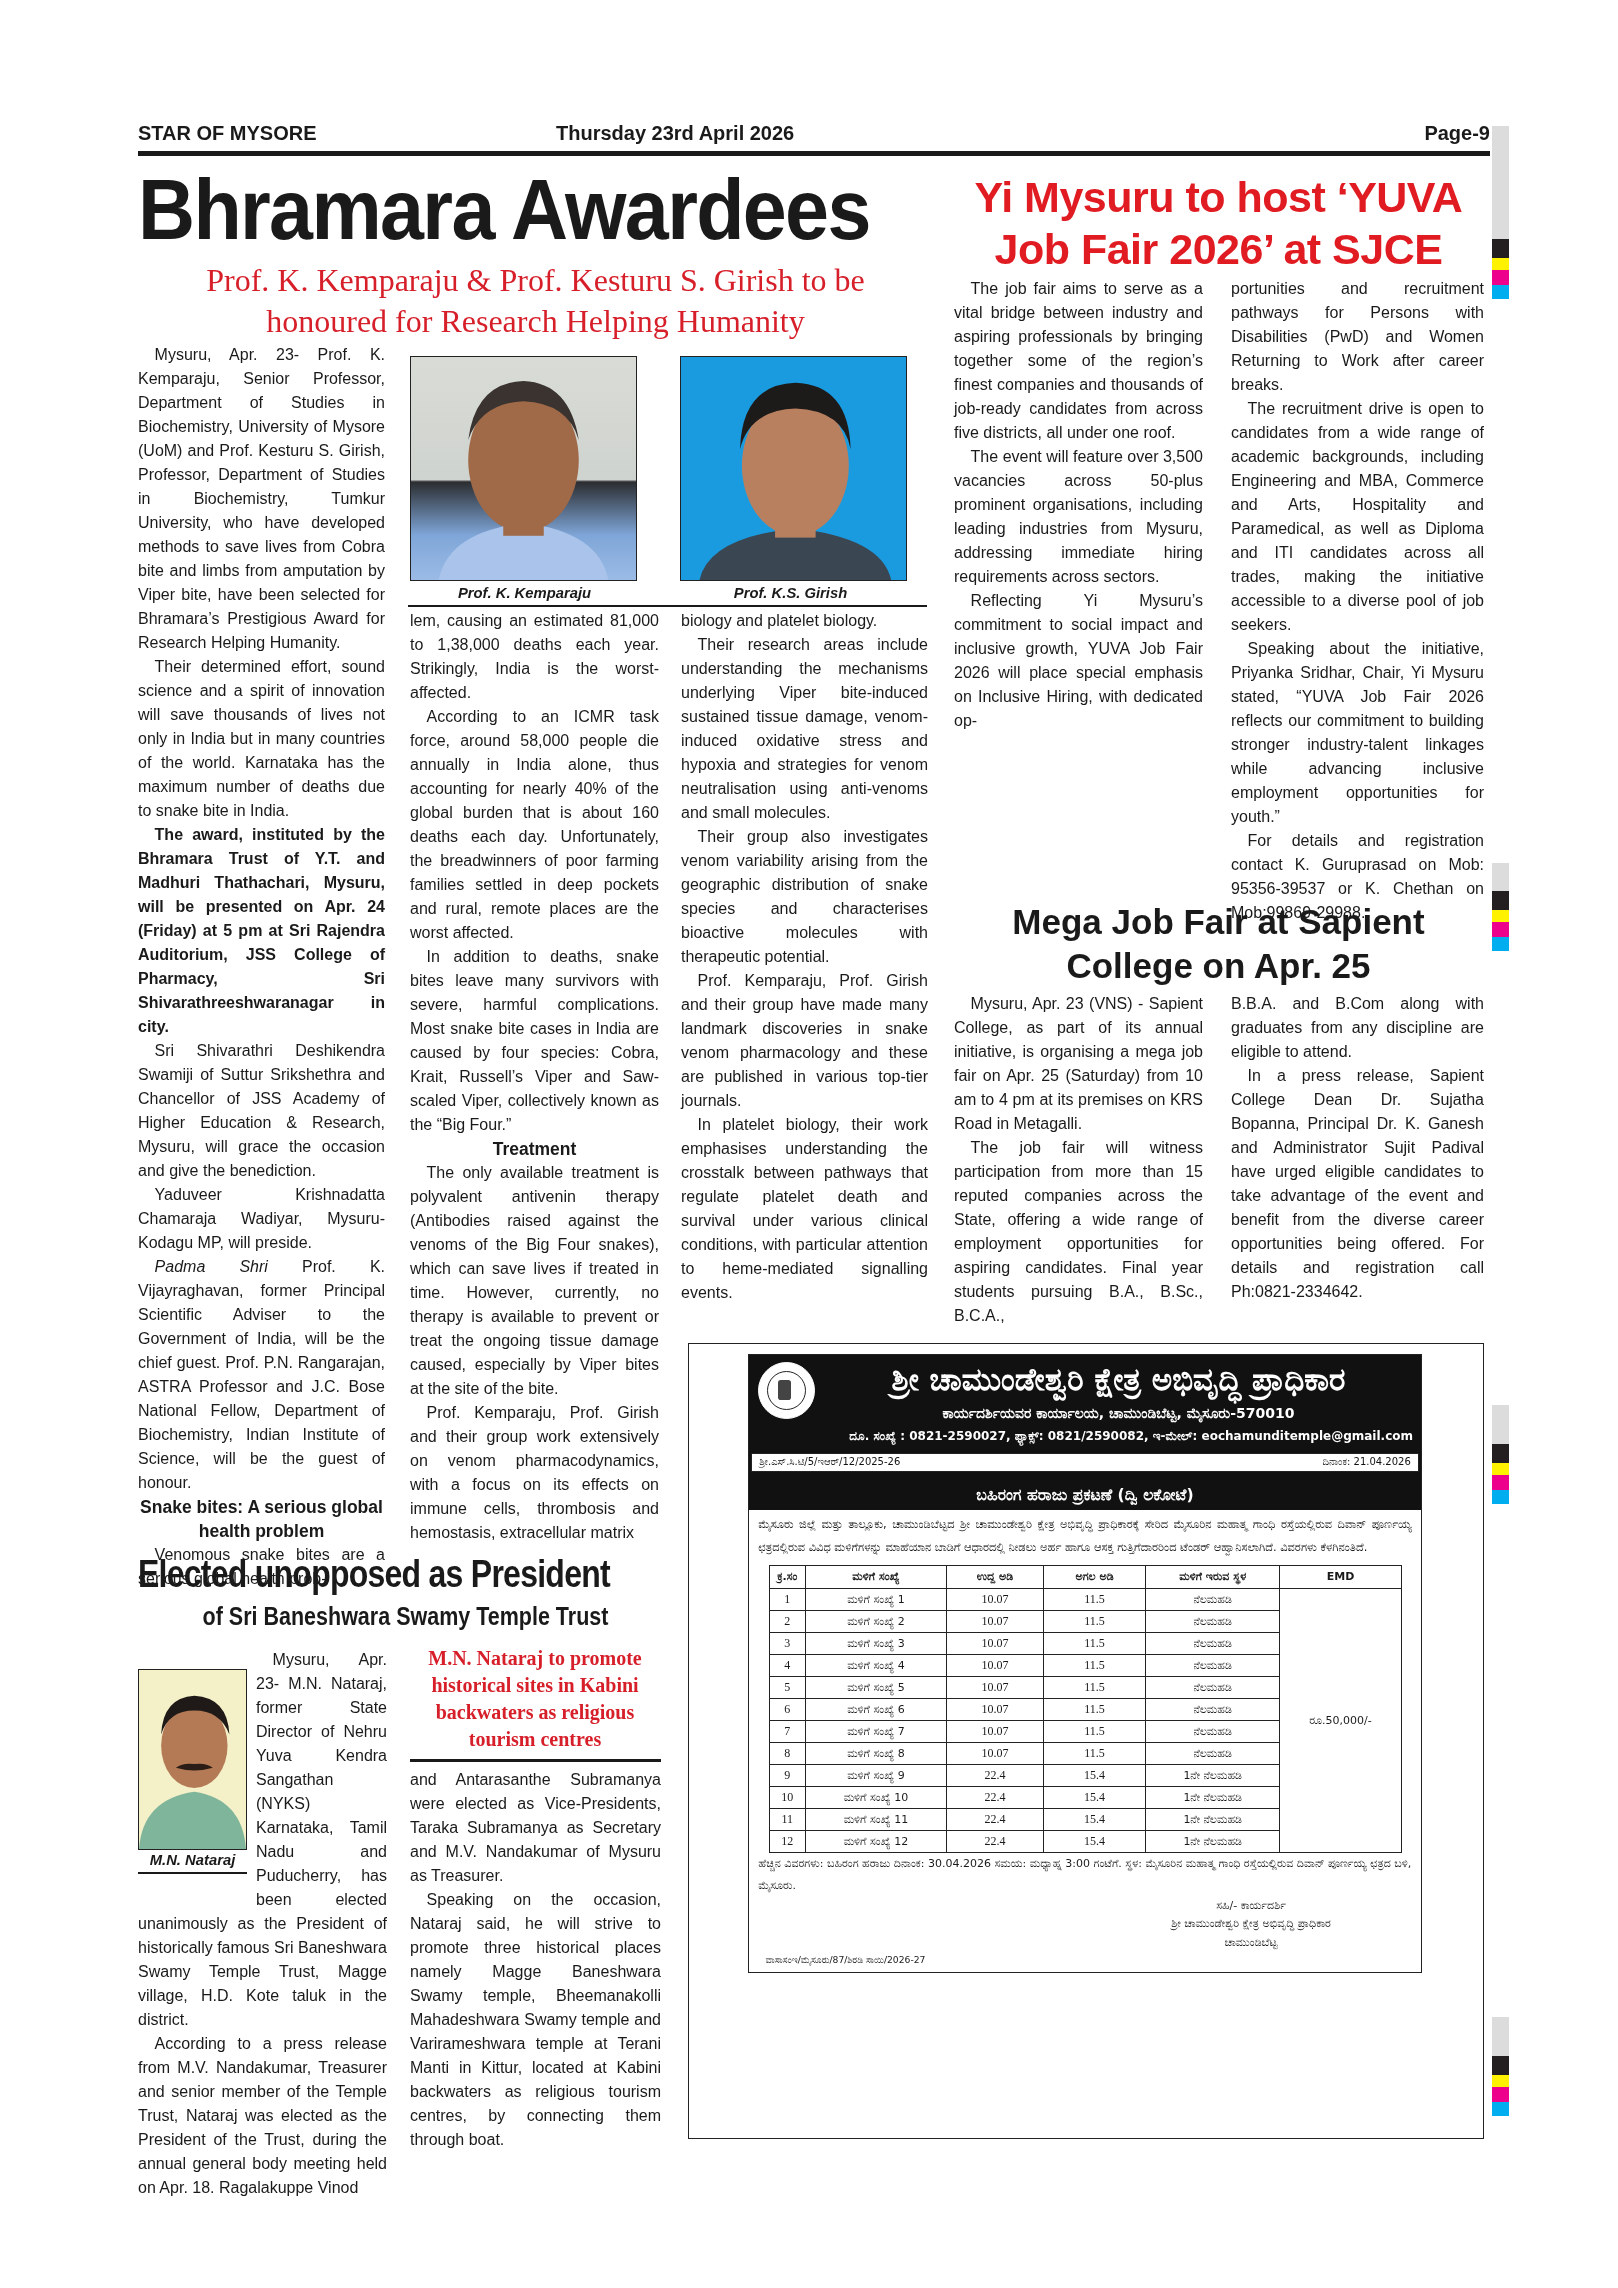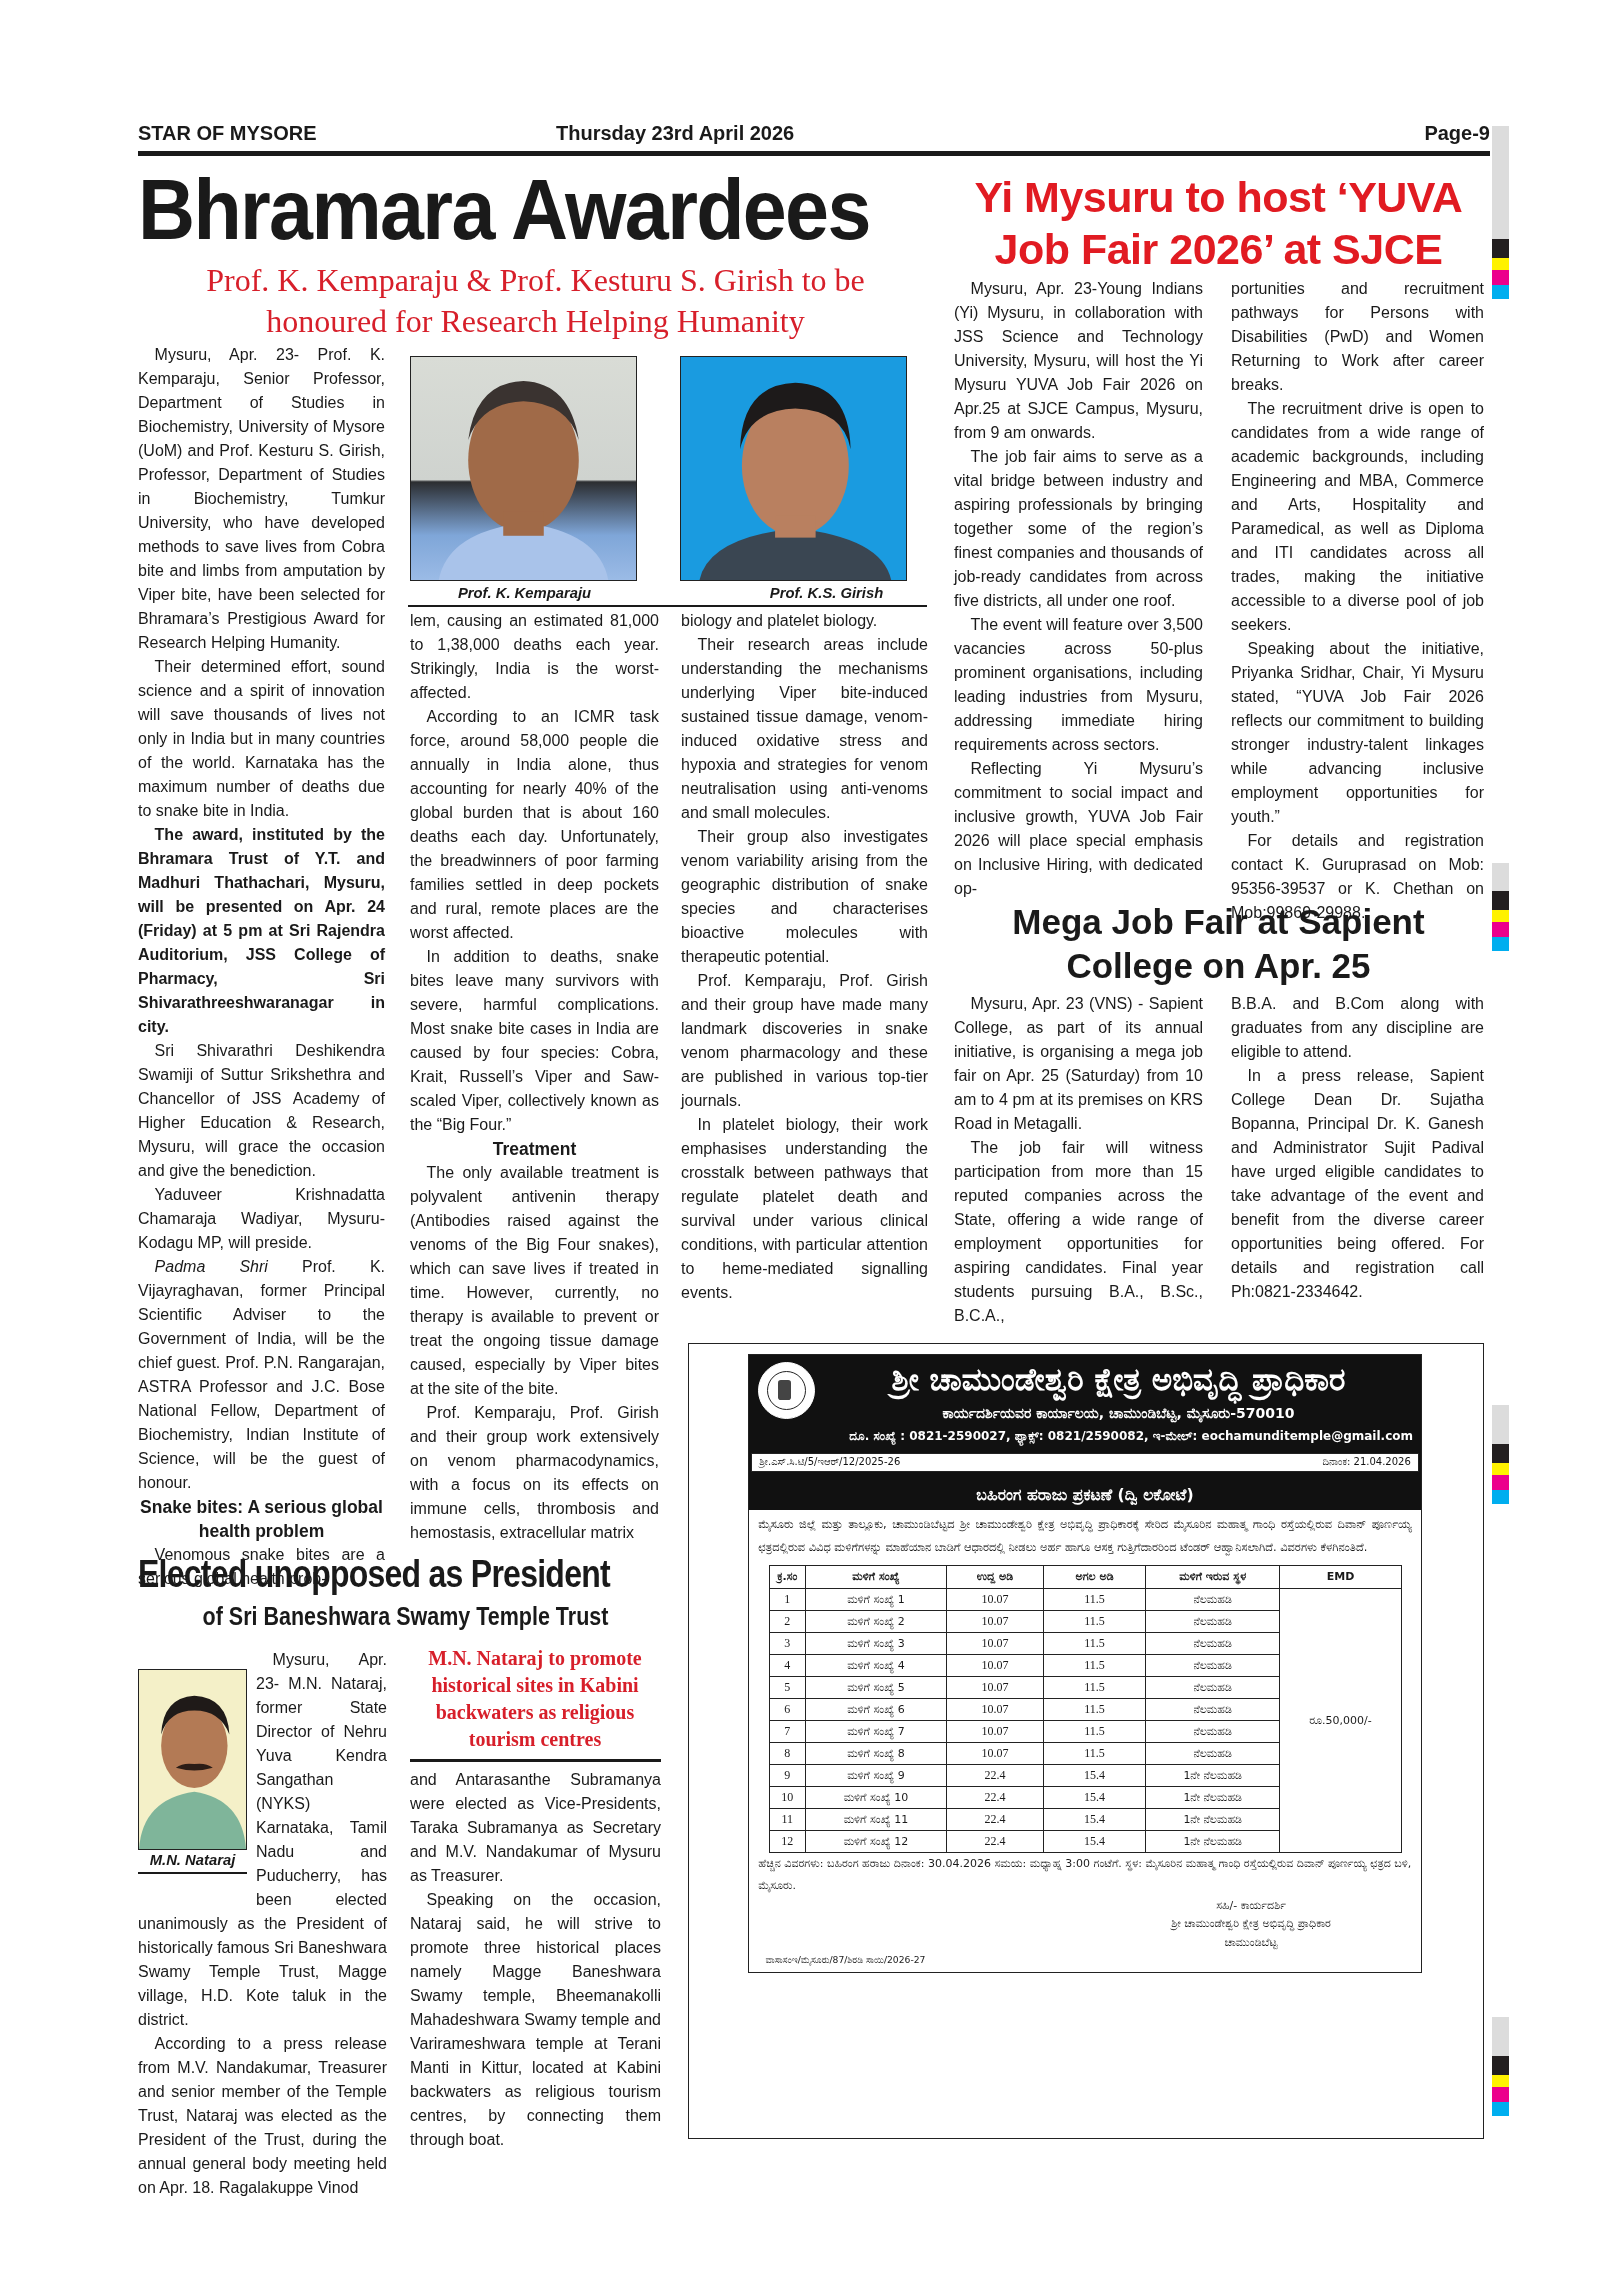--- a/index.html
+++ b/index.html
@@ -102,21 +102,21 @@
 </div>
 <div class="abs photo" style="left:680px; top:356px; width:225px; height:223px; background:#1a9be0;">
   <svg width="225" height="223" viewBox="0 0 244 242">
     <ellipse cx="124" cy="118" rx="58" ry="76" fill="#b98060"></ellipse>
     <path d="M64 100 Q66 30 124 28 Q182 30 184 100 Q176 58 124 56 Q74 58 64 100Z" fill="#1d1a1a"></path>
     <path d="M20 242 Q30 196 124 186 Q218 196 228 242Z" fill="#3a4652"></path>
     <rect x="102" y="172" width="44" height="24" fill="#b98060"></rect>
   </svg>
 </div>
 <div class="abs caption" style="left:410px; top:583px; width:229px;">Prof. K. Kemparaju</div>
-<div class="abs caption" style="left:712px; top:583px; width:229px;">Prof. K.S. Girish</div>
+<div class="abs caption" style="left:676px; top:583px; width:229px;">Prof. K.S. Girish</div>
 <div class="abs rule" style="left:408px; top:605px; width:519px;"></div>
 
 <div class="abs col" style="left:410px; top:609px; width:249px;">
   <p class="noind">lem, causing an estimated 81,000 to 1,38,000 deaths each year. Strikingly, India is the worst-affected.</p>
   <p>According to an ICMR task force, around 58,000 people die annually in India alone, thus accounting for nearly 40% of the global burden that is about 160 deaths each day. Unfortunately, the breadwinners of poor farming families settled in deep pockets and rural, remote places are the worst affected.</p>
   <p>In addition to deaths, snake bites leave many survivors with severe, harmful complications. Most snake bite cases in India are caused by four species: Cobra, Krait, Russell’s Viper and Saw-scaled Viper, collectively known as the “Big Four.”</p>
   <h4>Treatment</h4>
   <p>The only available treatment is polyvalent antivenin therapy (Antibodies raised against the venoms of the Big Four snakes), which can save lives if treated in time. However, currently, no therapy is available to prevent or treat the ongoing tissue damage caused, especially by Viper bites at the site of the bite.</p>
   <p>Prof. Kemparaju, Prof. Girish and their group work extensively on venom pharmacodynamics, with a focus on its effects on immune cells, thrombosis and hemostasis, extracellular matrix</p>
 </div>
@@ -124,21 +124,20 @@
 <div class="abs col" style="left:681px; top:609px; width:247px;">
   <p class="noind">biology and platelet biology.</p>
   <p>Their research areas include understanding the mechanisms underlying Viper bite-induced sustained tissue damage, venom-induced oxidative stress and hypoxia and strategies for venom neutralisation using anti-venoms and small molecules.</p>
   <p>Their group also investigates venom variability arising from the geographic distribution of snake species and characterises bioactive molecules with therapeutic potential.</p>
   <p>Prof. Kemparaju, Prof. Girish and their group have made many landmark discoveries in snake venom pharmacology and these are published in various top-tier journals.</p>
   <p>In platelet biology, their work emphasises understanding the crosstalk between pathways that regulate platelet death and survival under various clinical conditions, with particular attention to heme-mediated signalling events.</p>
 </div>
 
 <div class="abs h-yi">Yi Mysuru to host ‘YUVA Job Fair 2026’ at SJCE</div>
 <div class="abs col" style="left:954px; top:277px; width:249px;">
-  <p>Mysuru, Apr. 23-Young Indians (Yi) Mysuru, in collaboration with JSS Science and Technology University, Mysuru, will host the Yi Mysuru YUVA Job Fair 2026 on Apr.25 at SJCE Campus, Mysuru, from 9 am onwards.</p>
   <p>The job fair aims to serve as a vital bridge between industry and aspiring professionals by bringing together some of the region’s finest companies and thousands of job-ready candidates from across five districts, all under one roof.</p>
   <p>The event will feature over 3,500 vacancies across 50-plus prominent organisations, including leading industries from Mysuru, addressing immediate hiring requirements across sectors.</p>
   <p>Reflecting Yi Mysuru’s commitment to social impact and inclusive growth, YUVA Job Fair 2026 will place special emphasis on Inclusive Hiring, with dedicated op-</p>
 </div>
 <div class="abs col" style="left:1231px; top:277px; width:253px;">
   <p class="noind">portunities and recruitment pathways for Persons with Disabilities (PwD) and Women Returning to Work after career breaks.</p>
   <p>The recruitment drive is open to candidates from a wide range of academic backgrounds, including Engineering and MBA, Commerce and Arts, Hospitality and Paramedical, as well as Diploma and ITI candidates across all trades, making the initiative accessible to a diverse pool of job seekers.</p>
   <p>Speaking about the initiative, Priyanka Sridhar, Chair, Yi Mysuru stated, “YUVA Job Fair 2026 reflects our commitment to building stronger industry-talent linkages while advancing inclusive employment opportunities for youth.”</p>
   <p>For details and registration contact K. Guruprasad on Mob: 95356-39537 or K. Chethan on Mob:99869-29988.</p>
 </div>

